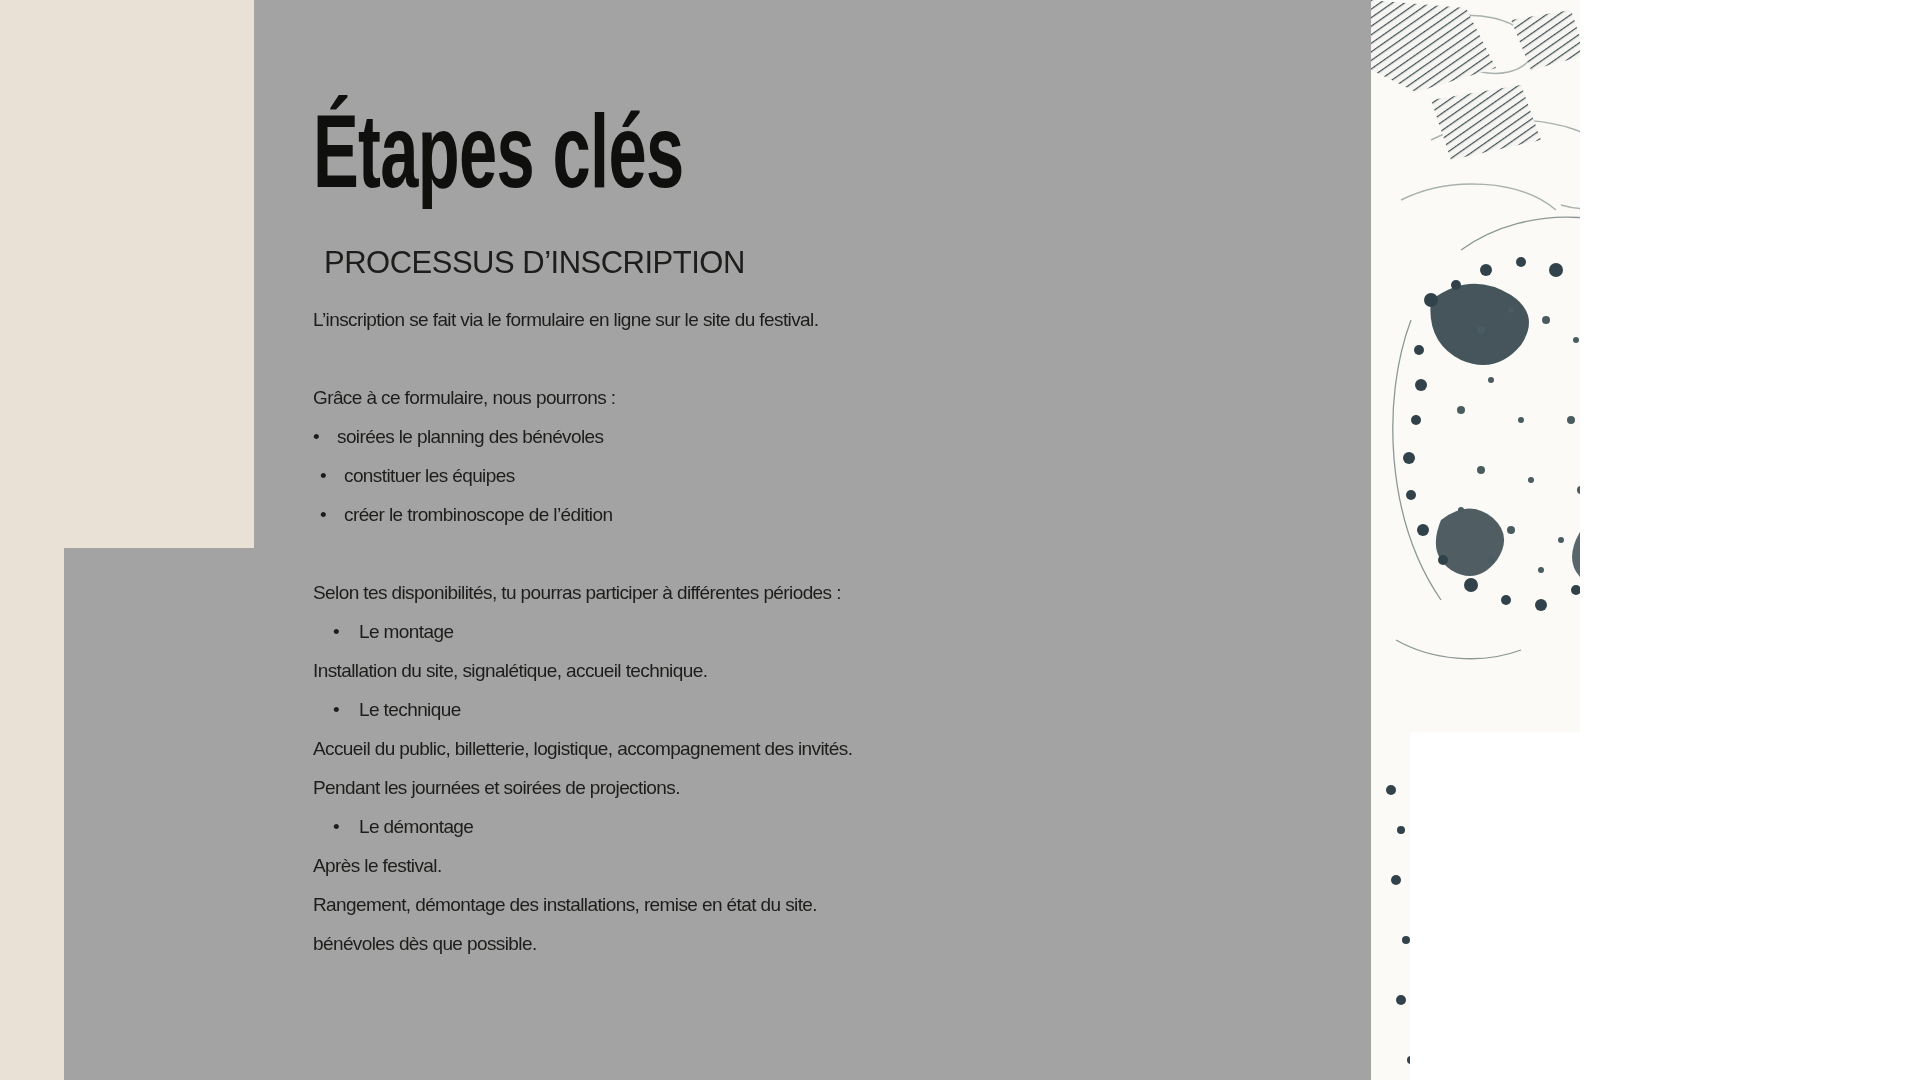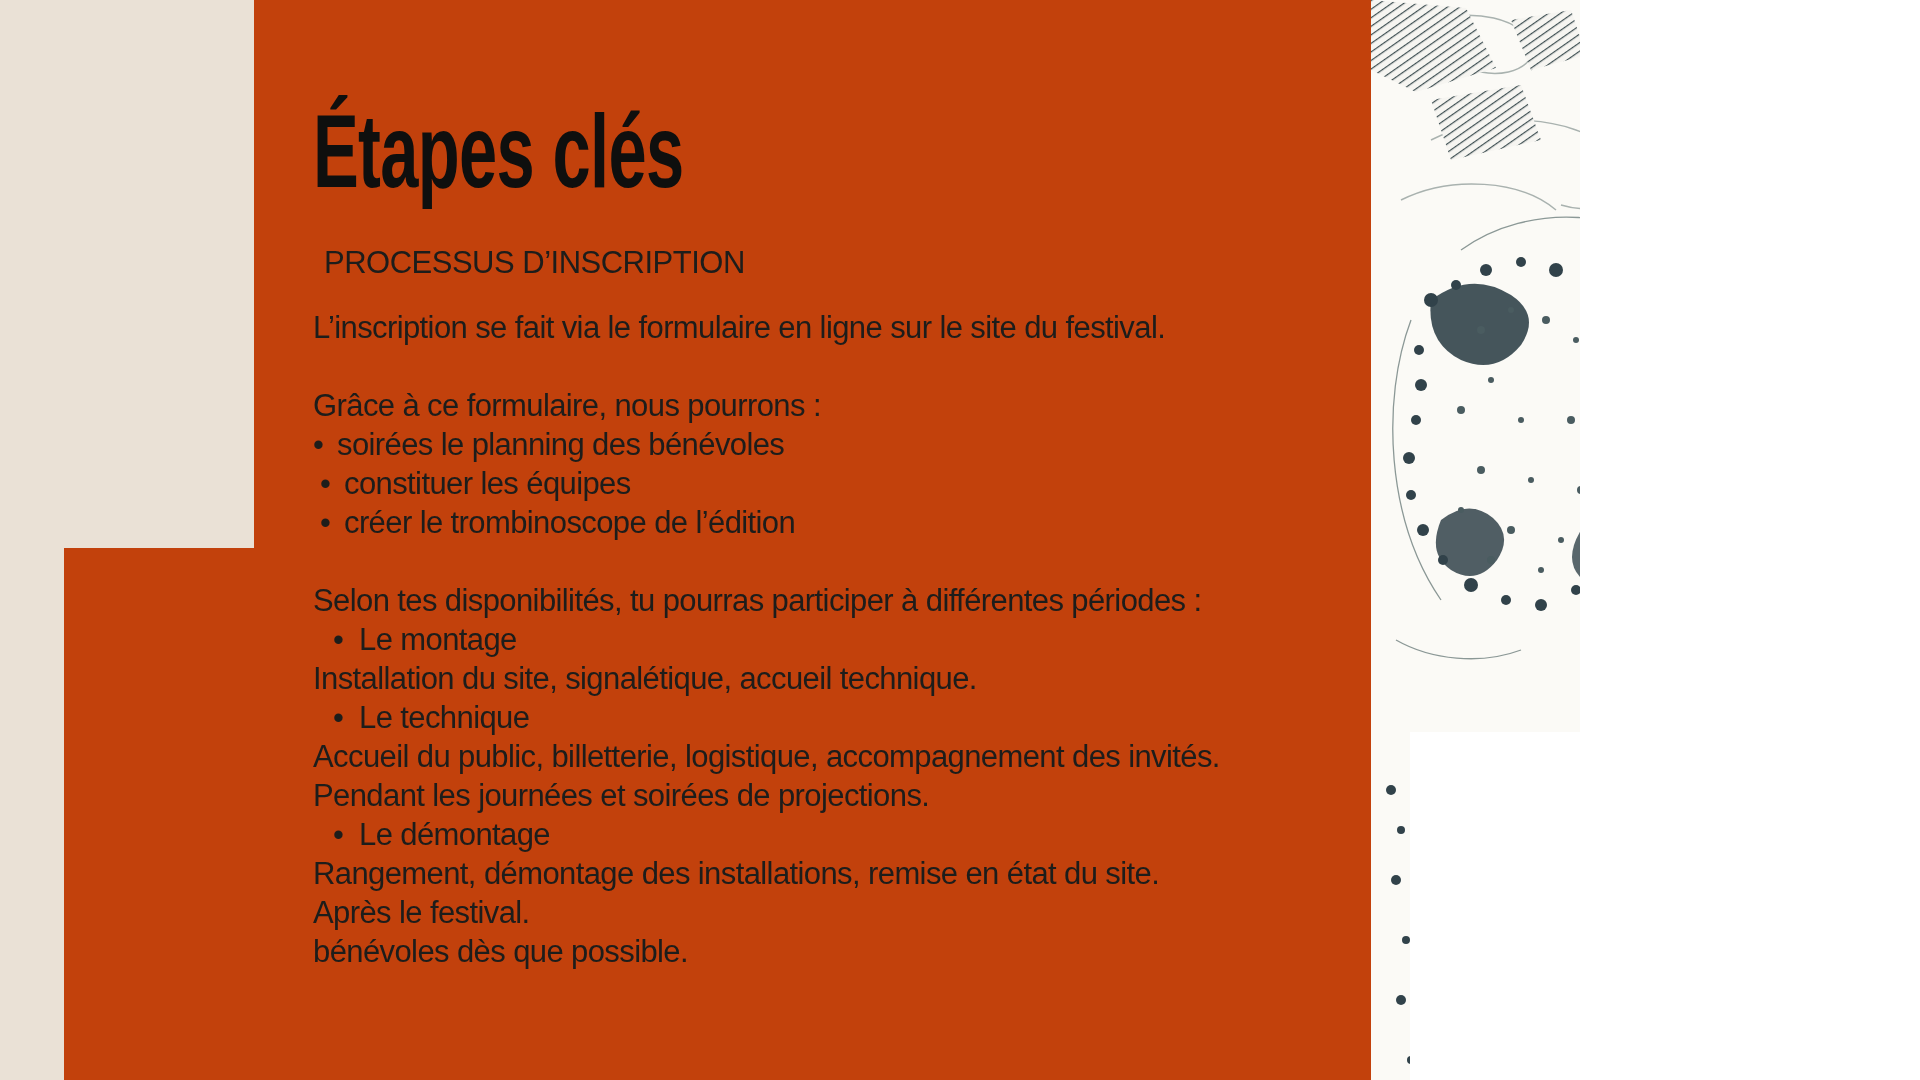--- a/index.html
+++ b/index.html
@@ -1,25 +1,25 @@
 <!DOCTYPE html>
 <html><head>
 <meta charset="utf-8">
 <style>
   html,body{margin:0;padding:0;background:#ffffff;}
-  .slide{position:relative;width:1580px;height:1080px;overflow:hidden;background:#c2410c;
+  .slide{position:relative;width:1580px;height:1080px;overflow:hidden;background:#a3a3a3;
          font-family:"Liberation Sans", sans-serif;color:#1d1d1b;}
   .beige-block{position:absolute;left:0;top:0;width:254px;height:548px;}
   .beige-strip{position:absolute;left:0;top:548px;width:64px;height:532px;}
   .title{position:absolute;left:313px;top:96px;margin:0;font-size:104px;font-weight:700;
          letter-spacing:-1px;line-height:1.06;color:#0f0f0e;white-space:nowrap;
          transform:scaleX(0.66);transform-origin:0 0;}
   .subtitle{position:absolute;left:313px;top:234px;margin:11px;font-size:31px;font-weight:400;
             letter-spacing:-0.5px;color:#1d1d1b;white-space:nowrap;}
-  .body{position:absolute;left:313px;top:308px;width:1120px;font-size:31px;
+  .body{position:absolute;left:313px;top:300px;width:1120px;font-size:19px;
         letter-spacing:-0.6px;color:#1d1d1b;}
   .ln{height:39px;display:flex;align-items:center;white-space:nowrap;}
   .sp{height:39px;}
   .blt{display:inline-block;}
   .g1 .blt{width:24px;}
   .g1.shift{margin-left:7px;}
   .g2{margin-left:20px;}
   .g2 .blt{width:26px;}
   .illustration{position:absolute;left:1371px;top:0;width:549px;height:1080px;background:#fbfaf6;
                 box-shadow:inset 2px 0 3px rgba(0,0,0,0.05);}
@@ -80,24 +80,24 @@
     </div>
     <div class="ln">
       <span>Pendant les journées et soirées de projections.</span>
     </div>
 
     <div class="ln g2">
       <span class="blt">•</span>
       <span>Le démontage</span>
     </div>
     <div class="ln">
+      <span>Après le festival.</span>
+    </div>
+    <div class="ln">
       <span>Rangement, démontage des installations, remise en état du site.</span>
-    </div>
-    <div class="ln">
-      <span>Après le festival.</span>
     </div>
     <div class="ln">
       <span>bénévoles dès que possible.</span>
     </div>
   </div>
 
   <div class="illustration">
     <svg width="549" height="1080" viewBox="0 0 549 1080" xmlns="http://www.w3.org/2000/svg">
       <defs>
         <pattern id="hatchD" width="7" height="7" patternUnits="userSpaceOnUse" patternTransform="rotate(55)">

